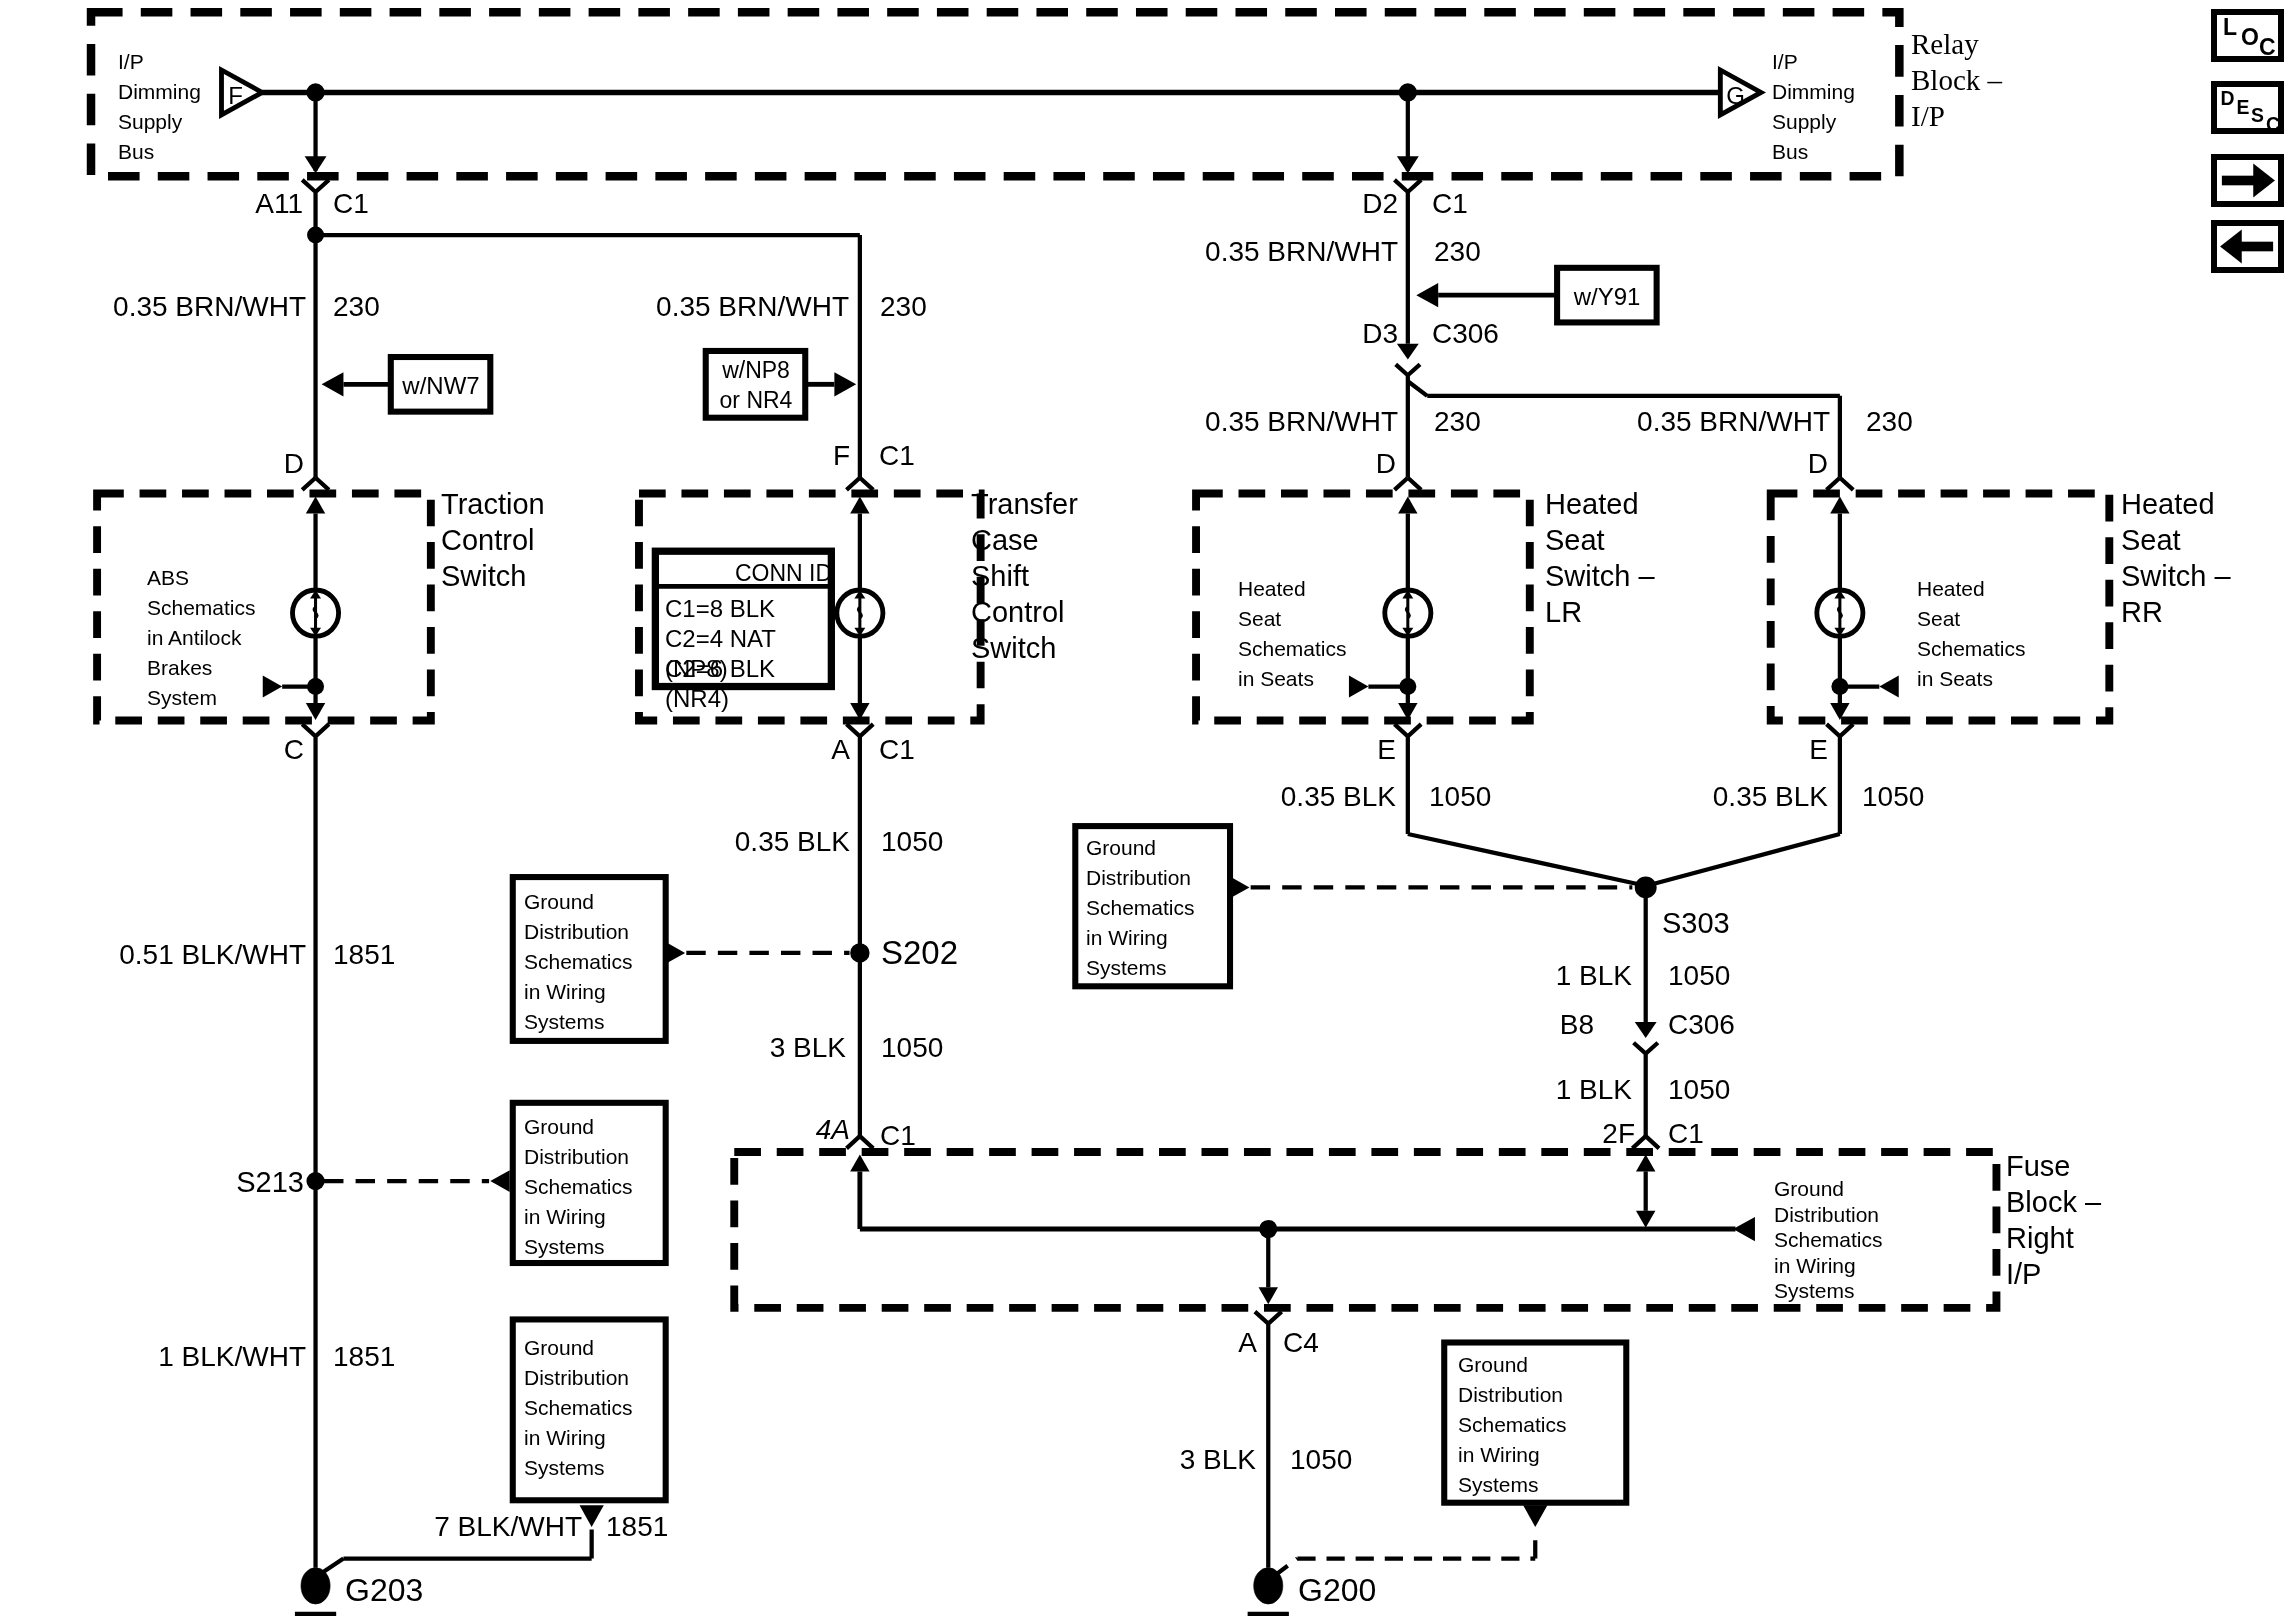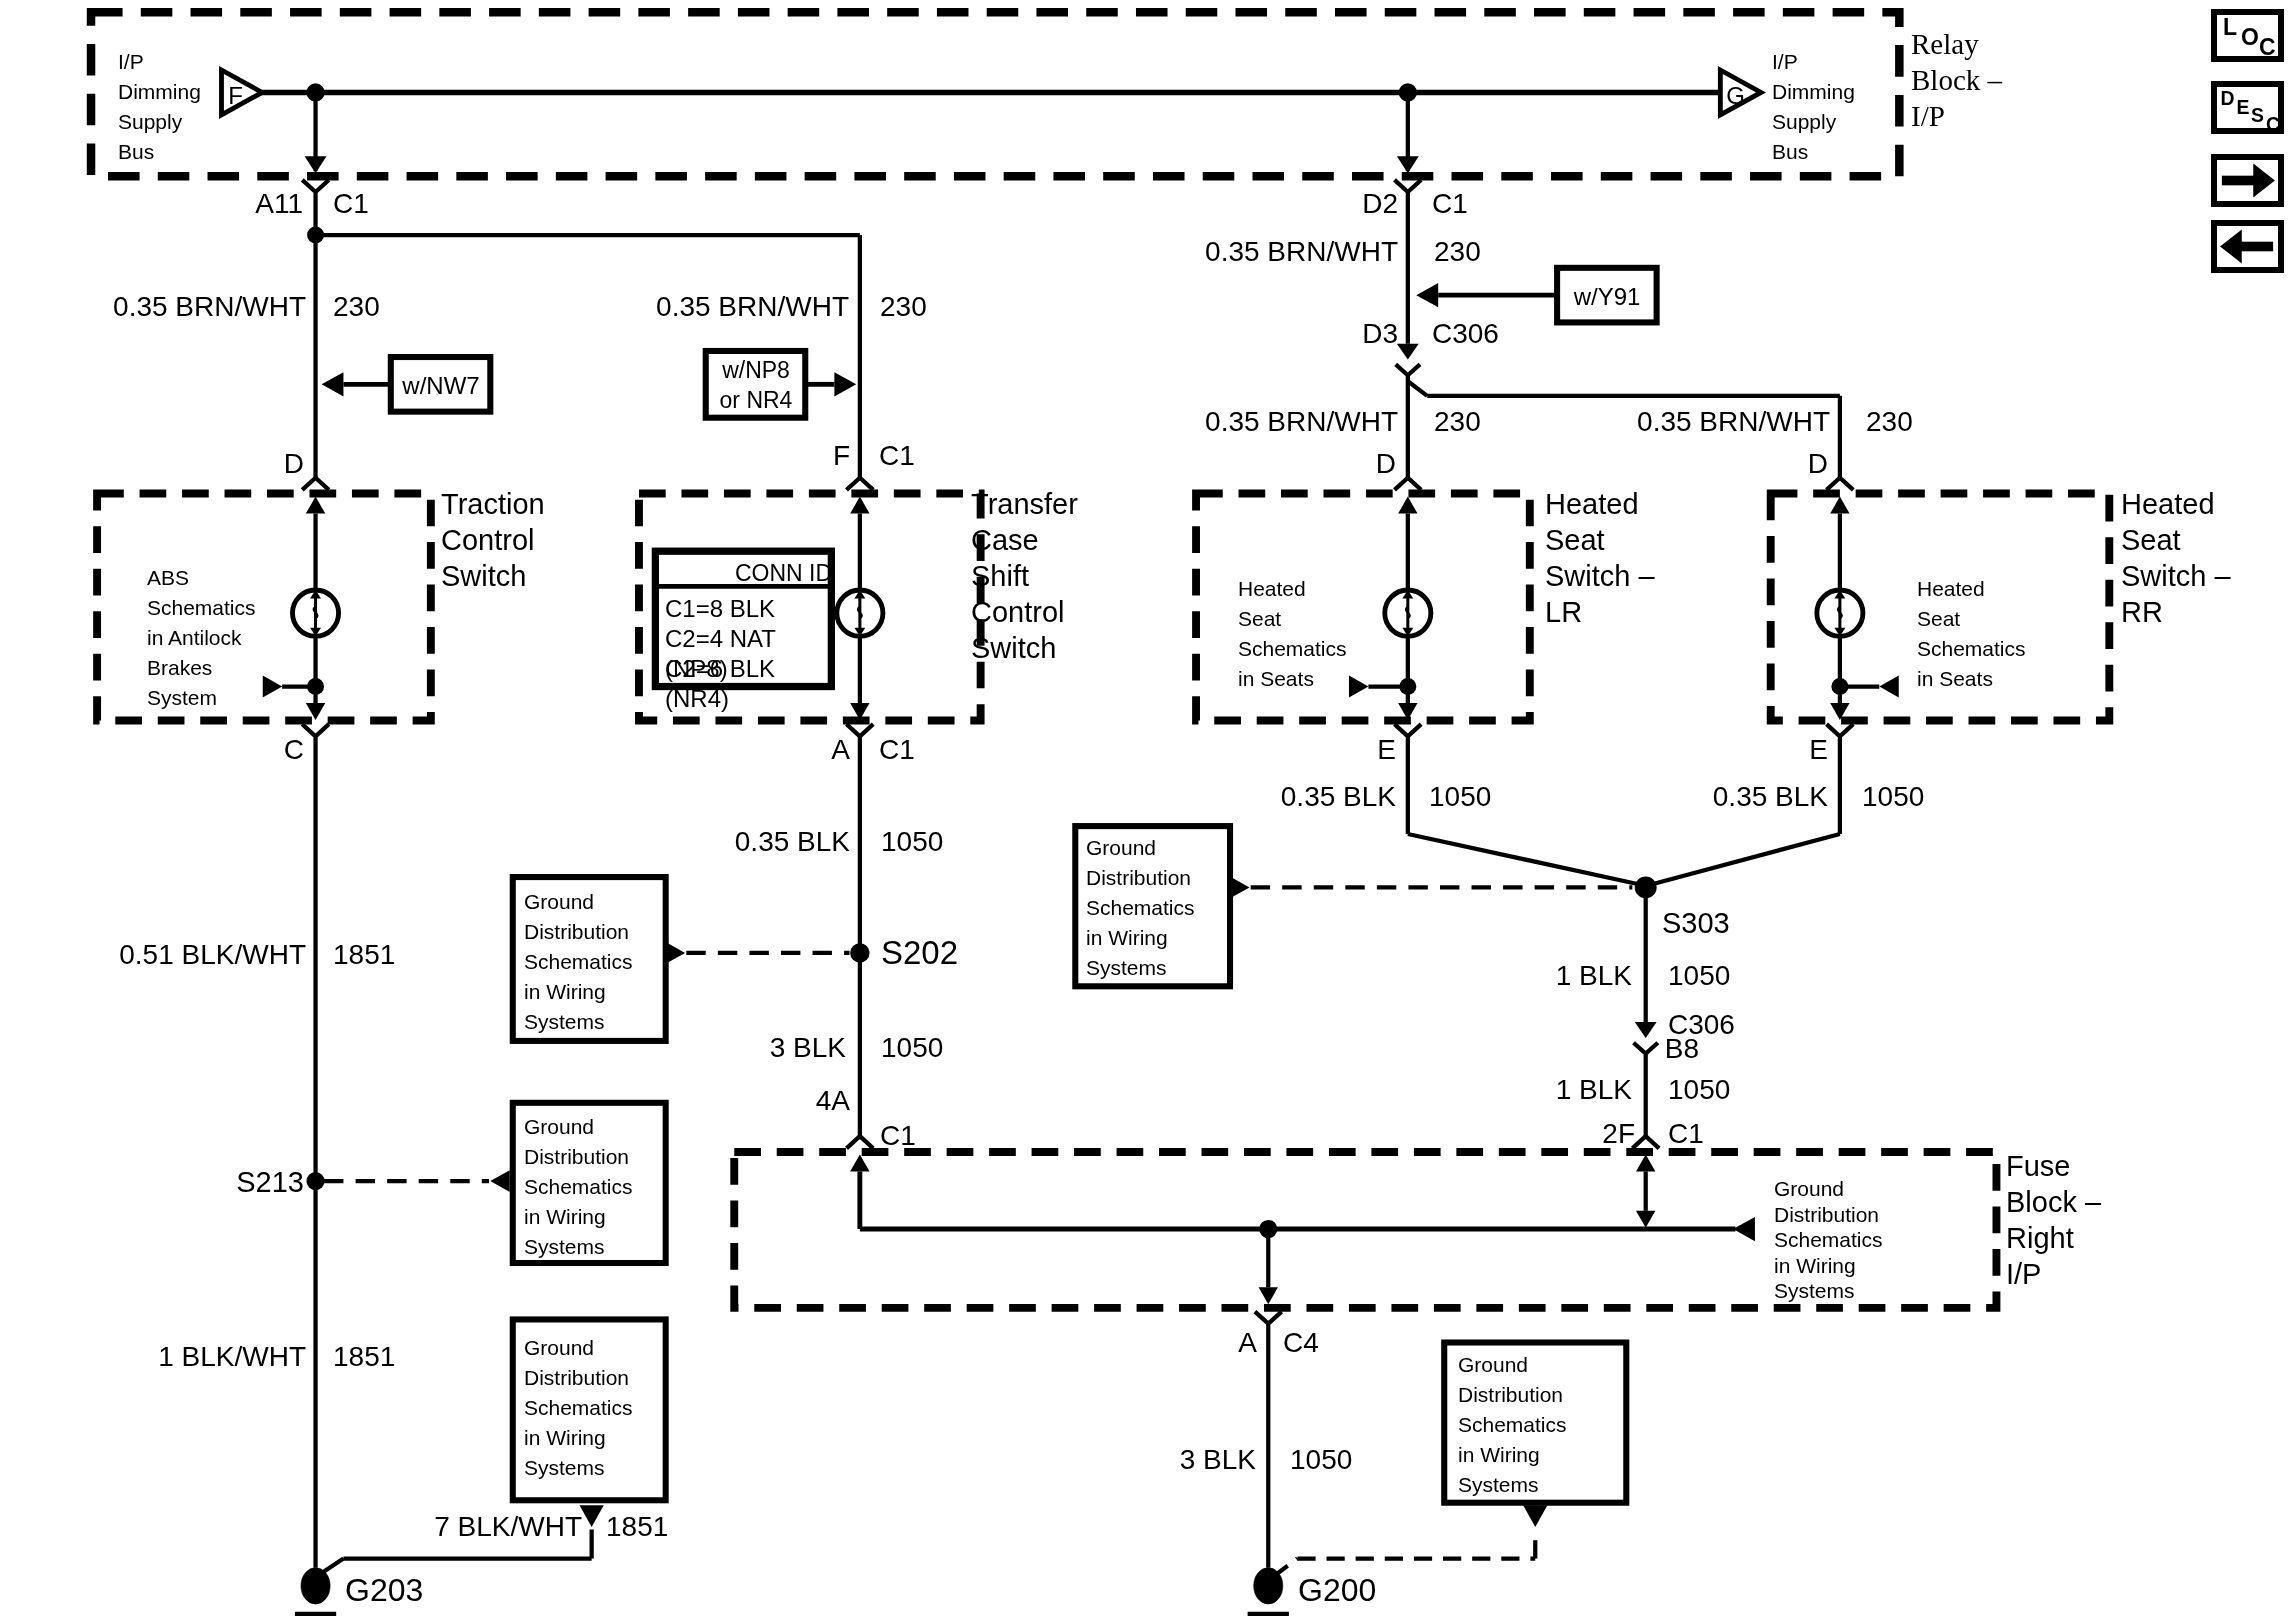--- a/index.html
+++ b/index.html
@@ -184,23 +184,23 @@
 <div class="t r" style="left:237px;top:447px;width:67px;">D</div>
 <div class="t r" style="left:783px;top:439px;width:67px;">F</div>
 <div class="t" style="left:879px;top:439px;">C1</div>
 <div class="t r" style="left:1329px;top:447px;width:67px;">D</div>
 <div class="t r" style="left:1761px;top:447px;width:67px;">D</div>
 <div class="t r" style="left:237px;top:733px;width:67px;">C</div>
 <div class="t r" style="left:783px;top:733px;width:67px;">A</div>
 <div class="t" style="left:879px;top:733px;">C1</div>
 <div class="t r" style="left:1329px;top:733px;width:67px;">E</div>
 <div class="t r" style="left:1761px;top:733px;width:67px;">E</div>
-<div class="t r" style="left:780px;top:1084px;width:70px;">4A</div>
+<div class="t r" style="left:780px;top:1113px;width:70px;font-style:italic;">4A</div>
 <div class="t" style="left:880px;top:1119px;">C1</div>
-<div class="t r" style="left:1618px;top:1008px;width:81px;margin-top:24px;">B8</div>
+<div class="t r" style="left:1513px;top:1008px;width:81px;">B8</div>
 <div class="t" style="left:1668px;top:1008px;">C306</div>
 <div class="t r" style="left:1554px;top:1117px;width:81px;">2F</div>
 <div class="t" style="left:1668px;top:1117px;">C1</div>
 <div class="t r" style="left:1190px;top:1326px;width:67px;">A</div>
 <div class="t" style="left:1283px;top:1326px;">C4</div>
 
 <div class="t r" style="left:94px;top:290px;width:212px;">0.35 BRN/WHT</div>
 <div class="t" style="left:333px;top:290px;">230</div>
 <div class="t r" style="left:637px;top:290px;width:212px;">0.35 BRN/WHT</div>
 <div class="t" style="left:880px;top:290px;">230</div>

